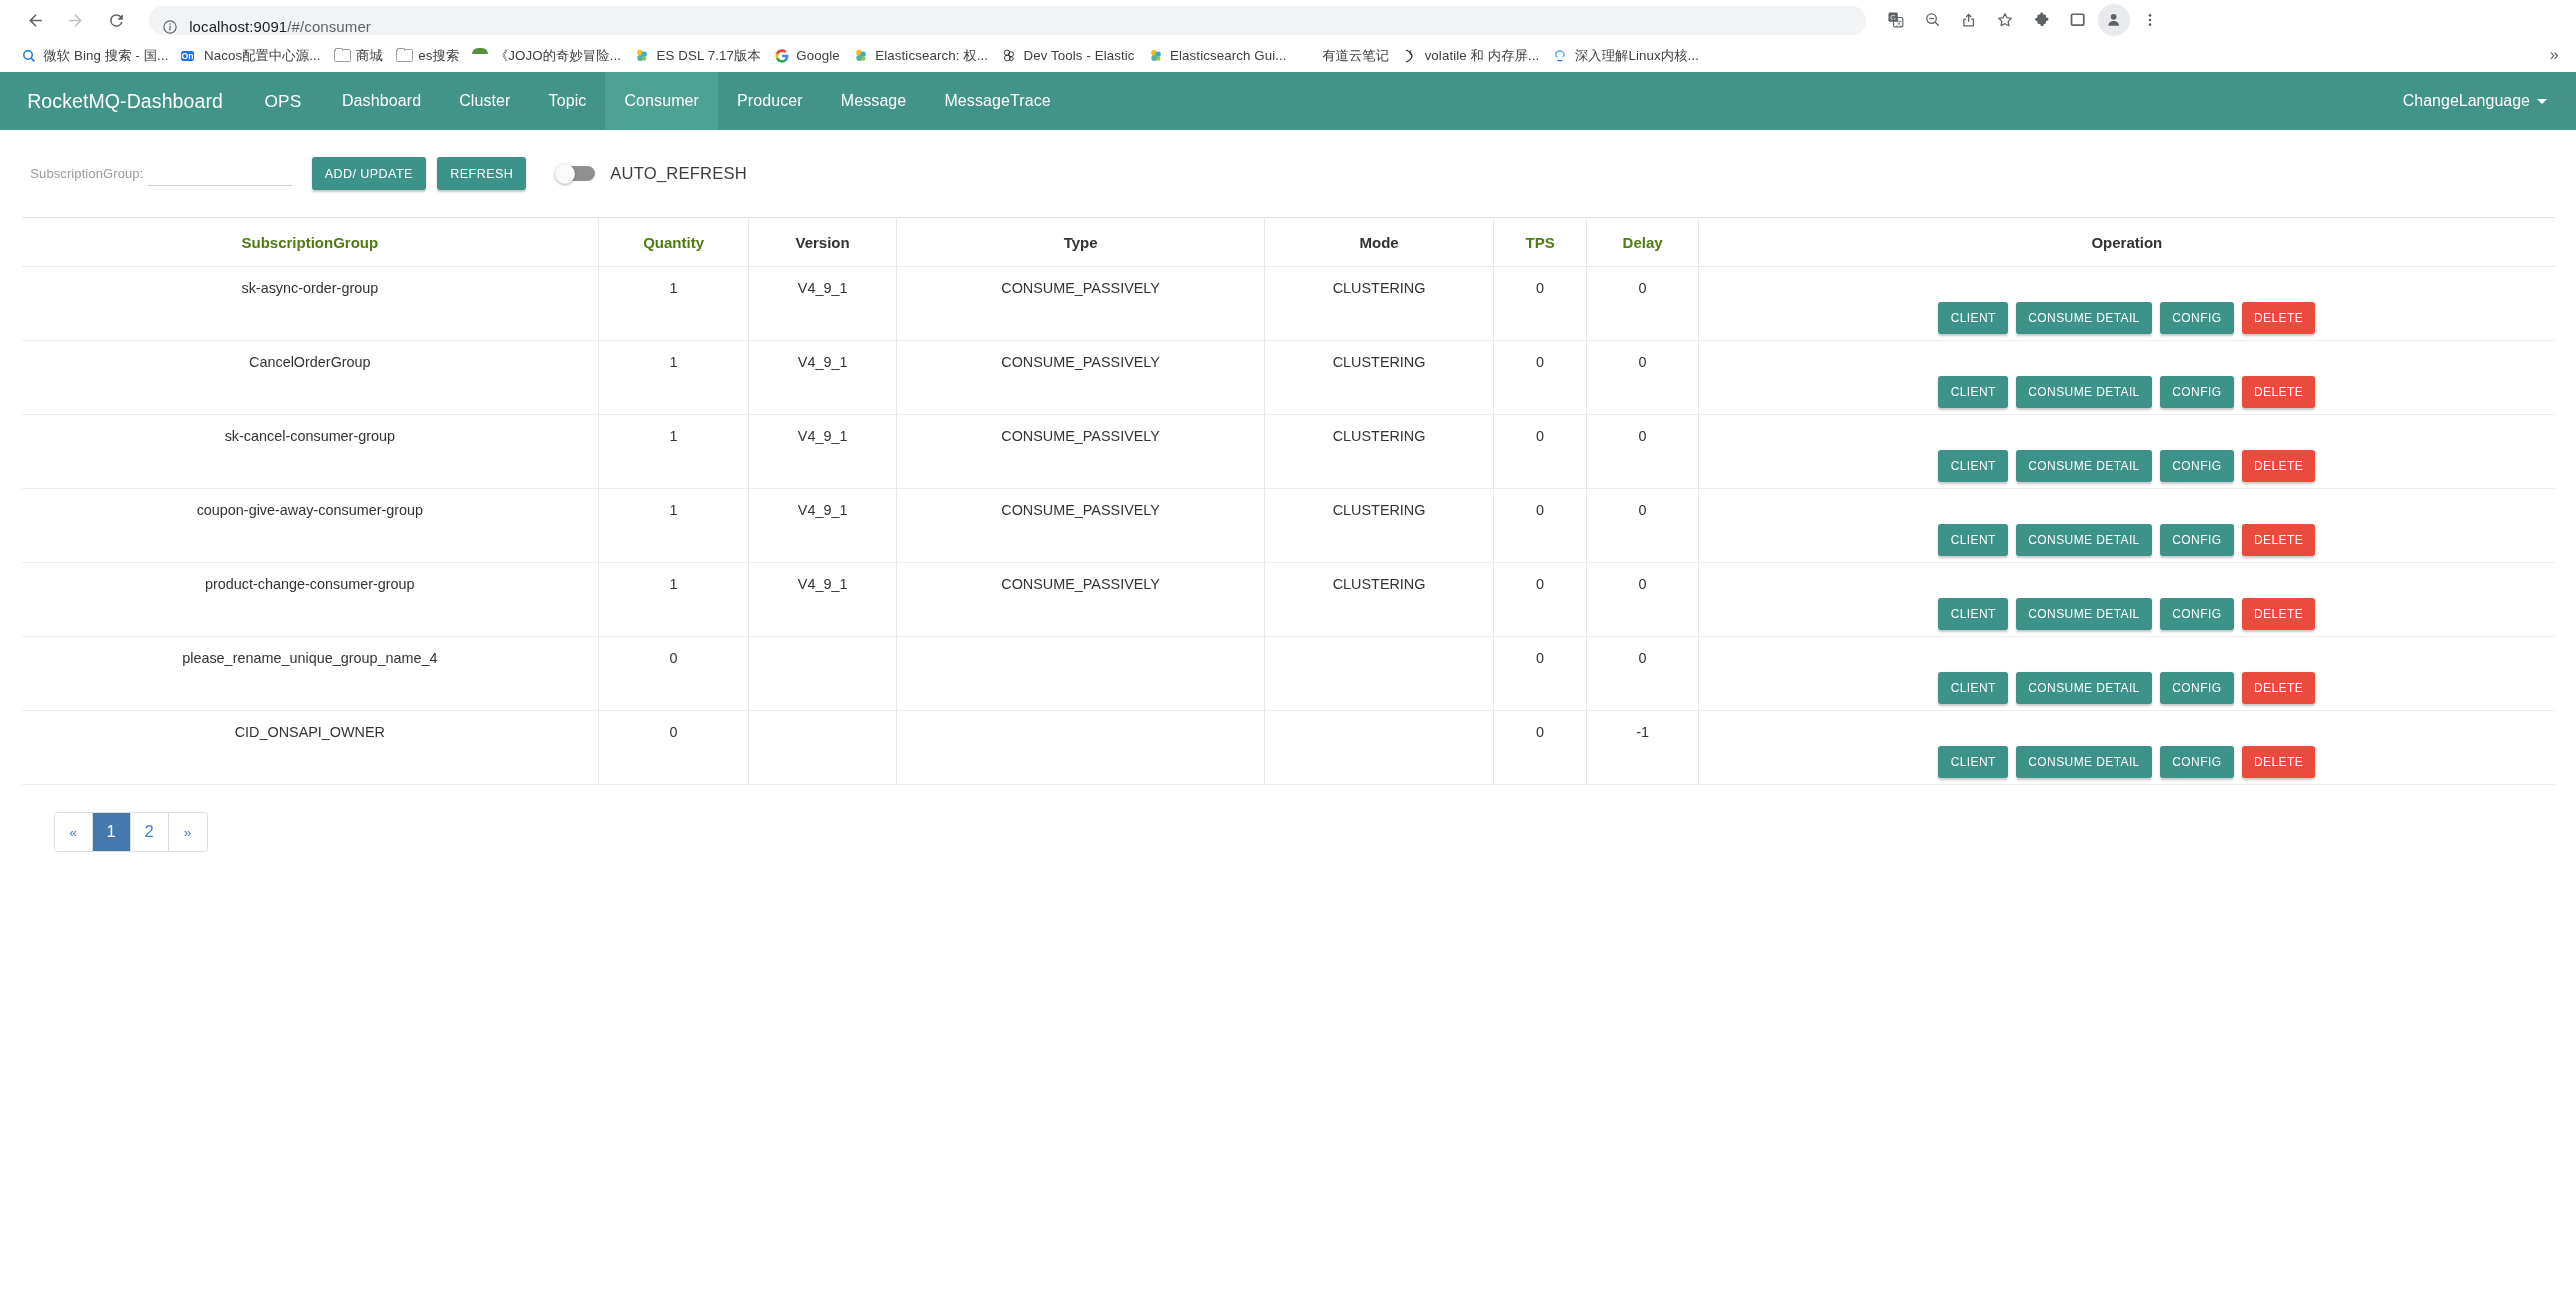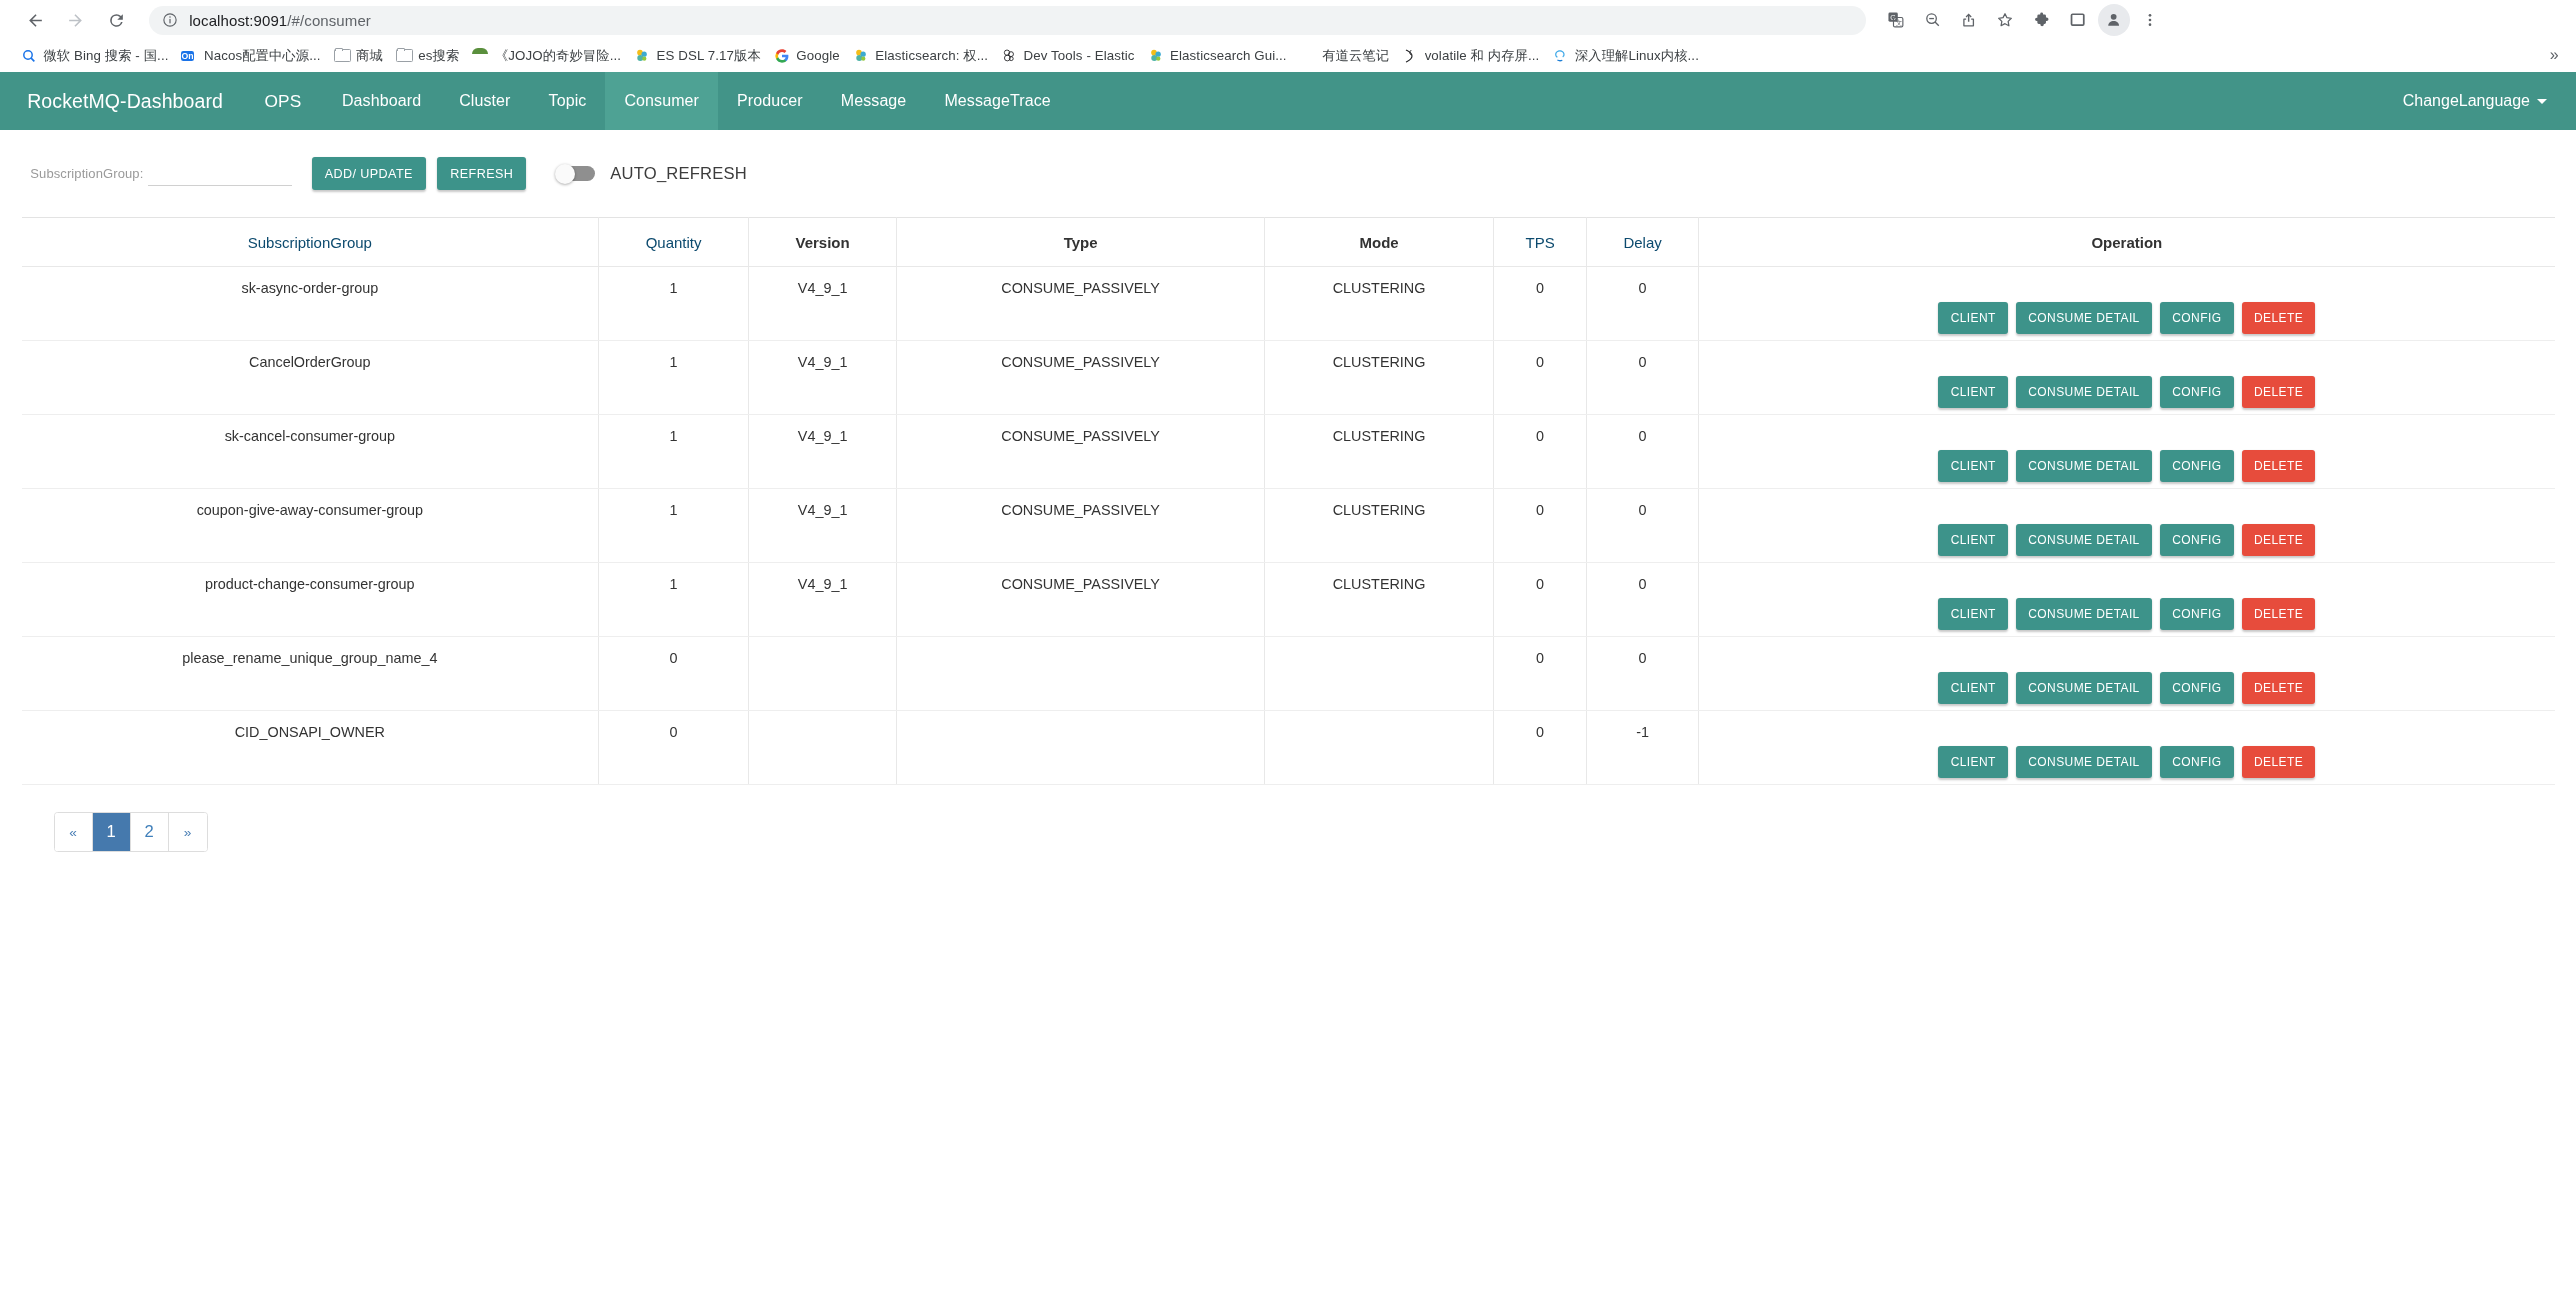--- a/index.html
+++ b/index.html
@@ -21,21 +21,21 @@
   .nav-btn {
     width:38px; height:38px; border-radius:50%;
     display:flex; align-items:center; justify-content:center;
     flex:0 0 auto;
   }
   .nav-btn svg { display:block; }
 
   .omnibox {
     flex:1 1 auto; height:29px; margin-left:10px; margin-right:11.5px;
     background:#f1f3f4; border-radius:14.4px;
-    display:flex; align-items:center; padding:0 13px;
+    display:flex; align-items:flex-end; padding:0 13px;
     max-width:1717px;
   }
   .omnibox .info-icon { flex:0 0 auto; margin-right:11.5px; display:flex; }
   .omnibox .url {
     font-size:15px; color:#202124; letter-spacing:0.1px;
     white-space:nowrap; overflow:hidden;
   }
   .omnibox .url .host { color:#202124; }
   .omnibox .url .path { color:#5f6368; }
 
@@ -162,21 +162,21 @@
     border-right:0.7px solid #e8e8e8; border-bottom:0.7px solid #eeeeee;
     vertical-align:top;
   }
   table.grid th:last-child, table.grid td:last-child { border-right:none; }
 
   table.grid thead th {
     height:49px; font-size:15px; font-weight:bold; color:#333333;
     text-align:center; vertical-align:middle; padding:0 4.3px;
     border-bottom:0.7px solid #e8e8e8;
   }
-  table.grid thead th.link { color:#0c4a6e; font-weight:normal; }
+  table.grid thead th.link { color:#4d7c0f; font-weight:bold; }
 
   table.grid tbody td {
     height:74px; font-size:14.4px; color:#333333;
     padding:13px 4.3px 0 4.3px; text-align:center;
   }
   td.colname { text-align:left; padding-left:13px; }
   td.ops { padding:0; }
 
   .ops-inner {
     display:flex; align-items:flex-start; justify-content:center;

